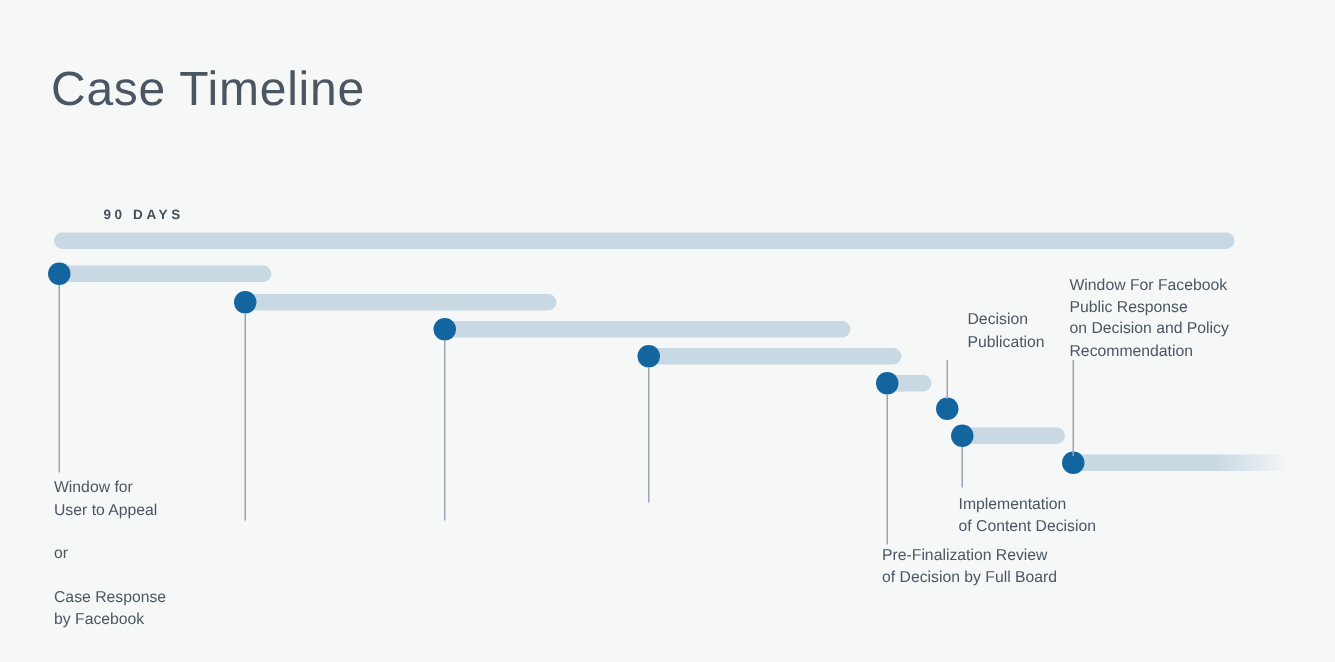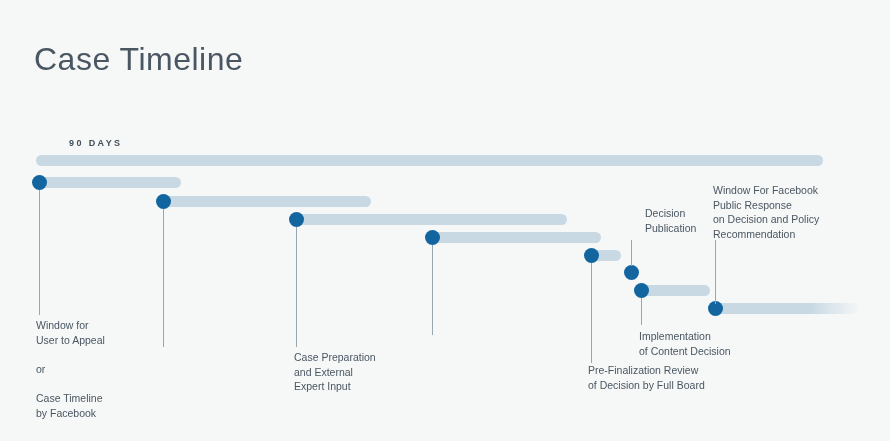--- a/index.html
+++ b/index.html
@@ -84,33 +84,30 @@
   <div class="ref-bar" style="left:36px; top:155px; width:787px; height:11px;"></div>
 
   <div class="track" style="left:36px; top:177px; width:145px; height:11px;"></div>
   <div class="dot" style="left:32px; top:175px;"></div>
   <div class="leader" style="left:39px; top:190px; height:125px;"></div>
   <div class="caption" style="left:36px; top:318px; width:130px;">Window for
 User to Appeal
 
 or
 
-Case Timeline
+Case Response
 by Facebook</div>
 
   <div class="track" style="left:163px; top:196px; width:208px; height:11px;"></div>
   <div class="dot" style="left:156px; top:194px;"></div>
   <div class="leader" style="left:163px; top:209px; height:138px;"></div>
 
   <div class="track" style="left:296px; top:214px; width:271px; height:11px;"></div>
   <div class="dot" style="left:289px; top:212px;"></div>
   <div class="leader" style="left:296px; top:227px; height:120px;"></div>
-  <div class="caption" style="left:294px; top:350px; width:140px;">Case Preparation
-and External
-Expert Input</div>
 
   <div class="track" style="left:432px; top:232px; width:169px; height:11px;"></div>
   <div class="dot" style="left:425px; top:230px;"></div>
   <div class="leader" style="left:432px; top:245px; height:90px;"></div>
 
   <div class="track" style="left:591px; top:250px; width:30px; height:11px;"></div>
   <div class="dot" style="left:584px; top:248px;"></div>
   <div class="leader" style="left:591px; top:263px; height:100px;"></div>
   <div class="caption" style="left:588px; top:363px; width:180px;">Pre-Finalization Review
 of Decision by Full Board</div>

